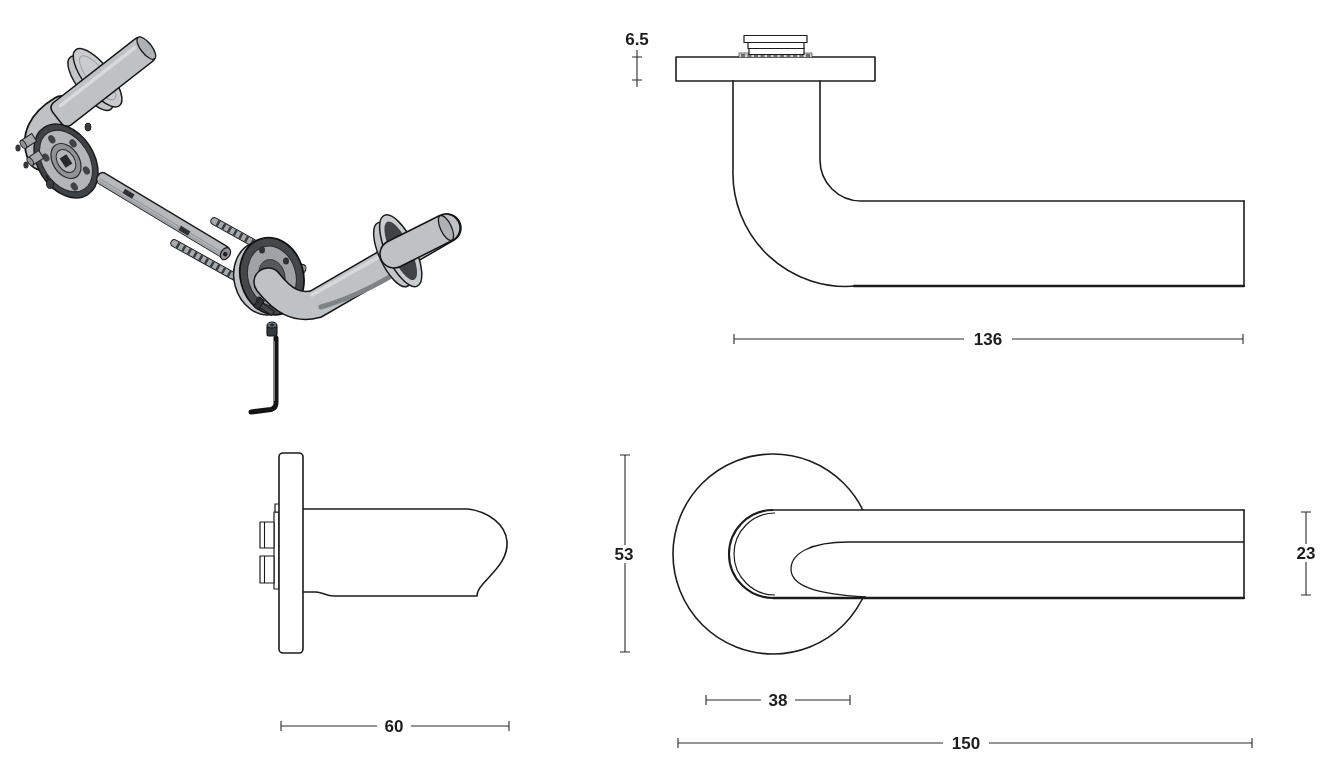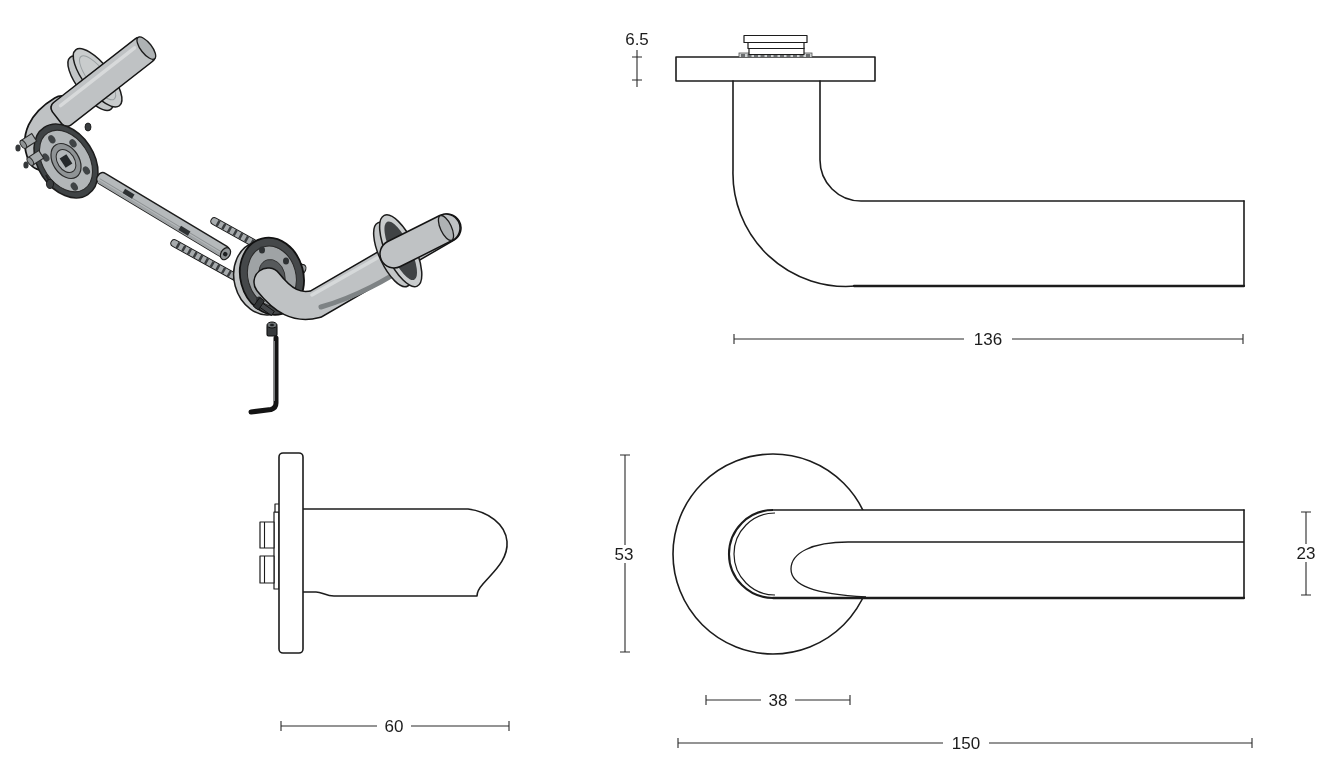--- a/index.html
+++ b/index.html
@@ -1,16 +1,16 @@
 <!DOCTYPE html>
 <html><head>
 <meta charset="utf-8">
 <style>
   html,body{margin:0;padding:0;background:#ffffff;}
-  .stage{width:1329px;height:760px;position:relative;background:#ffffff;overflow:hidden;}
+  .stage{width:1329px;height:760px;position:relative;background:#ffffff;overflow:hidden;font-weight:bold;}
   svg{display:block;}
   
   .ol{fill:none;stroke:#1c1c1c;stroke-width:1.6;stroke-linejoin:round;stroke-linecap:round;}
   .olb{fill:none;stroke:#1c1c1c;stroke-width:2.3;stroke-linejoin:round;stroke-linecap:round;}
   .wf{fill:#ffffff;stroke:#1c1c1c;stroke-width:1.6;stroke-linejoin:round;}
   .wfthin{fill:#ffffff;stroke:#1c1c1c;stroke-width:1.2;stroke-linejoin:round;}
   .dim{fill:none;stroke:#2a2a2a;stroke-width:1.1;}
   .dimtxt{font-family:"Liberation Sans","DejaVu Sans",sans-serif;font-size:17px;fill:#1c1c1c;text-anchor:middle;}
   .gap{fill:#ffffff;}
   

